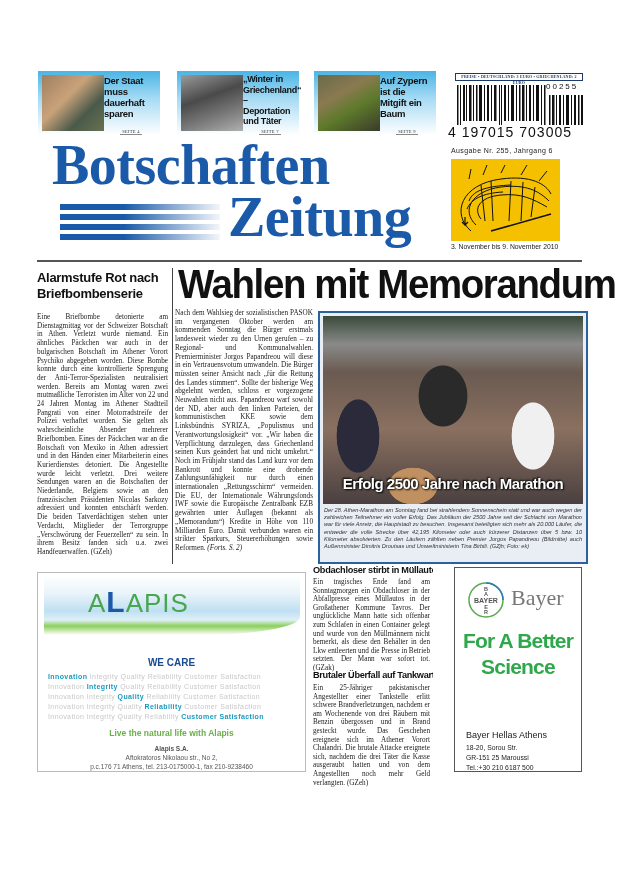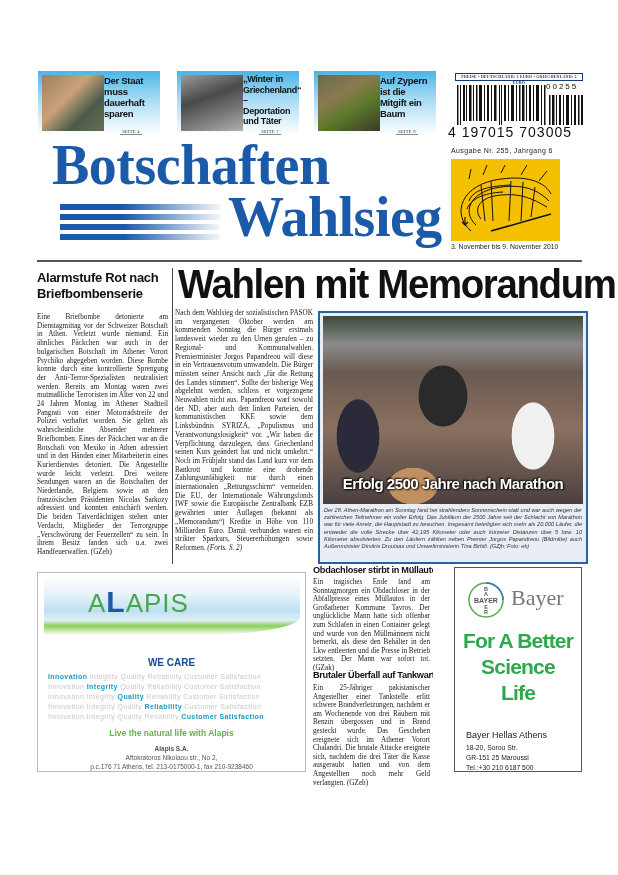--- a/index.html
+++ b/index.html
@@ -157,21 +157,21 @@
     <rect x="33" y="0" width="2" height="30"></rect>
   </g>
 </svg>
 <div id="ean">4 197015 703005</div>
 
 <div id="mast-1">Botschaften</div>
 <div class="mast-line" style="top:204px;"></div>
 <div class="mast-line" style="top:214px;"></div>
 <div class="mast-line" style="top:224px;"></div>
 <div class="mast-line" style="top:234px;"></div>
-<div id="mast-2">Wahlsieg</div>
+<div id="mast-2">Zeitung</div>
 
 <div id="ausgabe">Ausgabe Nr. 255, Jahrgang 6</div>
 <div id="logo-box">
   <svg width="109" height="82" viewBox="0 0 109 82">
     <g fill="none" stroke="#111" stroke-width="1">
       <path d="M20 72 C 0 55, 10 25, 50 20 C 80 16, 95 25, 100 35"></path>
       <path d="M25 66 C 10 52, 20 32, 50 28 C 75 25, 88 32, 98 42"></path>
       <path d="M30 60 C 22 50, 28 38, 50 36 C 70 34, 82 40, 96 48"></path>
       <path d="M18 42 C 22 30, 40 27, 60 26"></path>
       <path d="M16 50 C 20 40, 32 34, 52 33"></path>
@@ -237,19 +237,18 @@
     <text x="19" y="21.5" text-anchor="middle" font-family="Liberation Sans, sans-serif" font-size="7" font-weight="bold" fill="#555">BAYER</text>
     <text x="19" y="10" text-anchor="middle" font-family="Liberation Sans, sans-serif" font-size="5.5" font-weight="bold" fill="#555">B</text>
     <text x="19" y="15" text-anchor="middle" font-family="Liberation Sans, sans-serif" font-size="5.5" font-weight="bold" fill="#555">A</text>
     <text x="19" y="28" text-anchor="middle" font-family="Liberation Sans, sans-serif" font-size="5.5" font-weight="bold" fill="#555">E</text>
     <text x="19" y="33" text-anchor="middle" font-family="Liberation Sans, sans-serif" font-size="5.5" font-weight="bold" fill="#555">R</text>
   </svg>
   <div id="bayer-name">Bayer</div>
   <div id="bayer-slogan">
     <div>For A Better</div>
     <div>Science</div>
-    <div>Life</div>
   </div>
   <div id="bayer-company">Bayer Hellas Athens</div>
   <div class="bayer-line" style="top:176px;">18-20, Sorou Str.</div>
   <div class="bayer-line" style="top:186px;">GR-151 25  Maroussi</div>
   <div class="bayer-line" style="top:196px;">Tel.:+30 210 6187 500</div>
 </div>
 
 </body></html>

